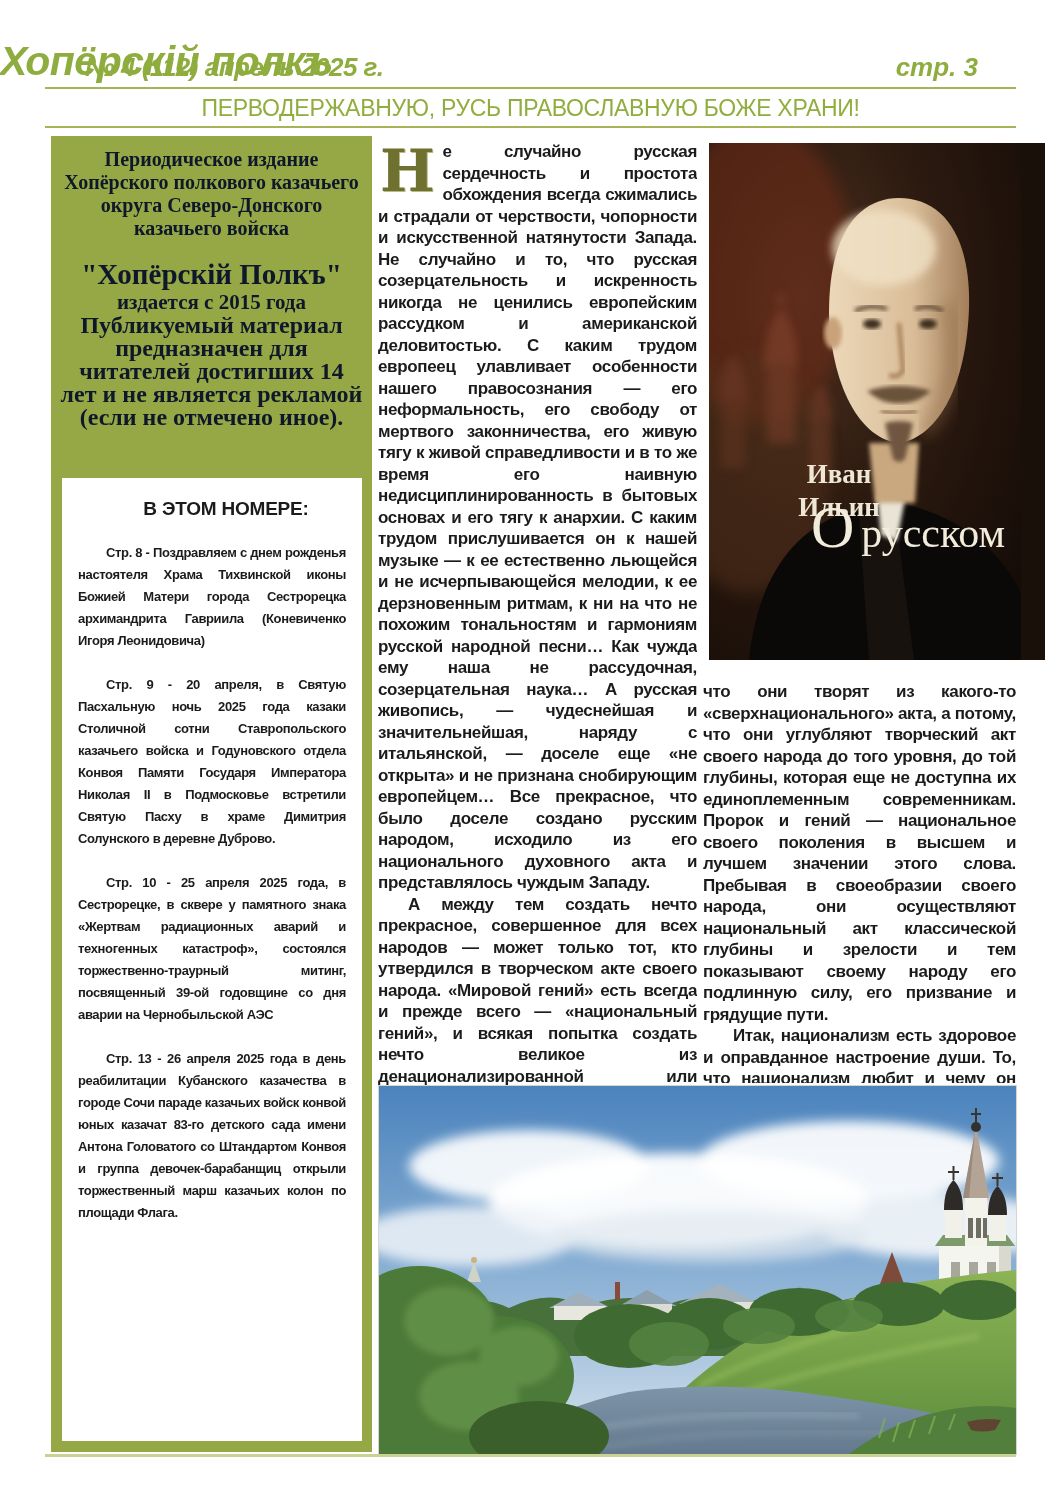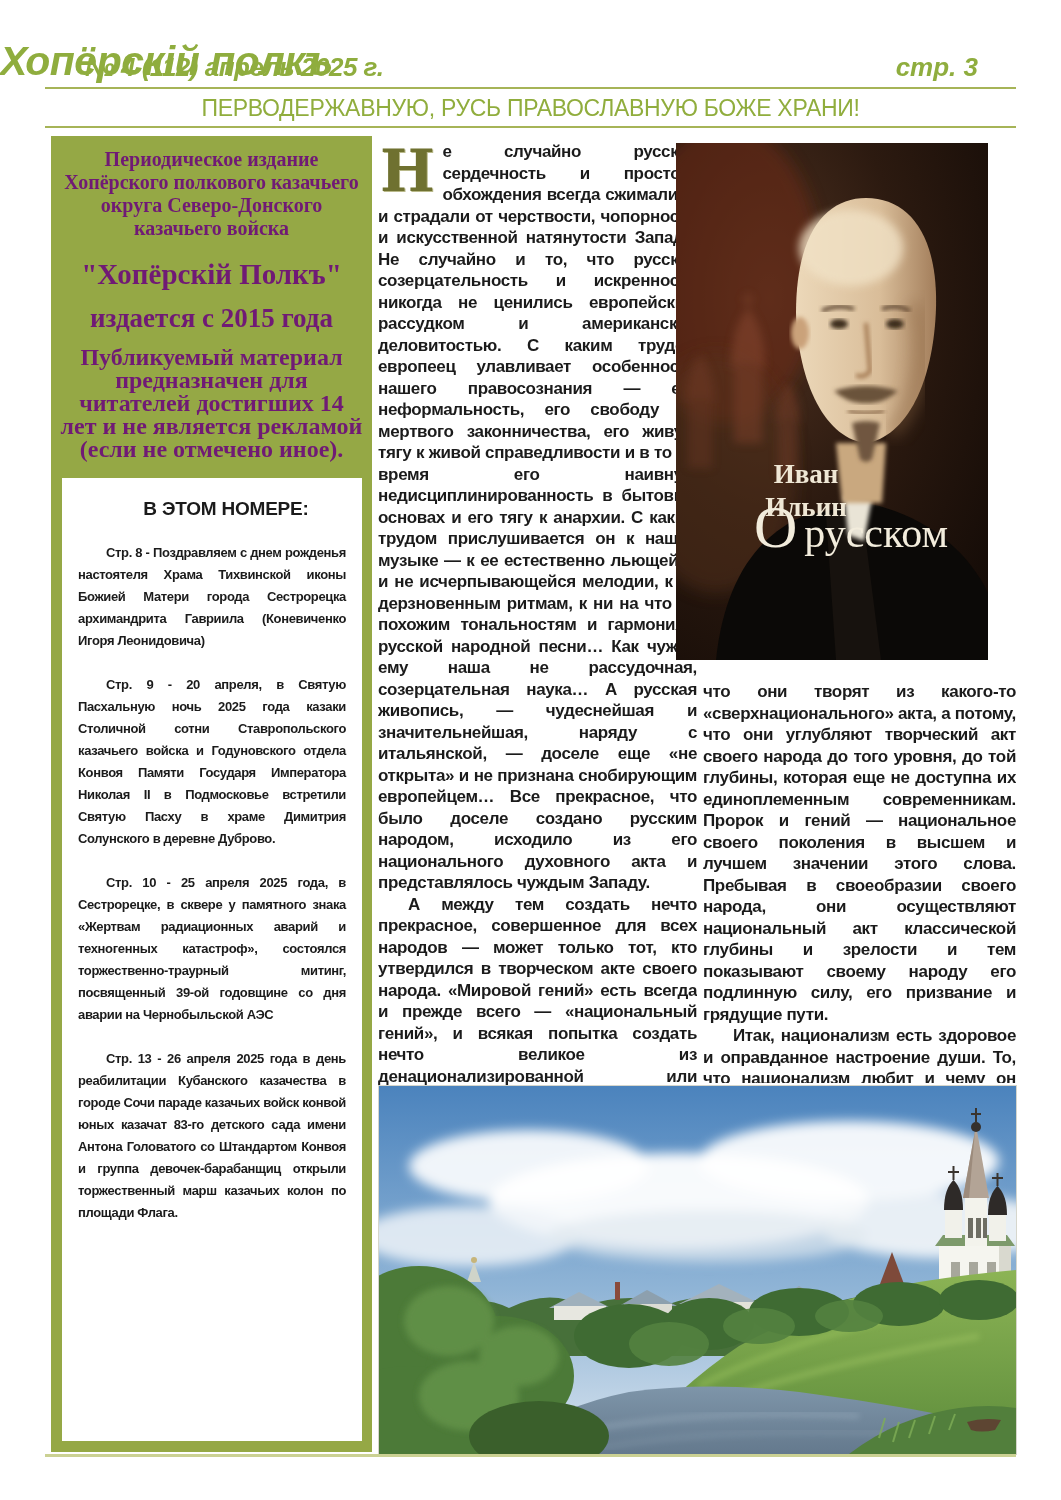--- a/index.html
+++ b/index.html
@@ -15,46 +15,46 @@
             font-size:26px;color:#8fad3e;}
   .rule{position:absolute;left:45px;width:971px;height:2px;background:#a6b457;}
   .rule-top{top:87px;}
   .rule-mid{top:126px;}
   .rule-bottom{top:1454px;height:3px;background:#cbd193;}
   .banner{position:absolute;left:0;right:0;top:95px;text-align:center;font-weight:400;
           font-size:23px;color:#90ad3d;letter-spacing:-0.3px;}
 
   
   .sidebar{position:absolute;left:51px;top:136px;width:321px;height:1316px;background:#95a845;}
-  .about{position:absolute;left:8px;right:8px;top:12px;text-align:center;color:#701a75;
+  .about{position:absolute;left:8px;right:8px;top:12px;text-align:center;color:#0f172a;
          font-family:"Liberation Serif","DejaVu Serif",serif;font-weight:700;}
   .about-p1{font-size:20px;line-height:23px;margin:0 0 18px 0;}
   .masthead{font-size:29px;line-height:32px;margin:0;}
-  .since{font-size:27px;line-height:24px;margin:16px;}
+  .since{font-size:21px;line-height:24px;margin:0;}
   .free{font-size:21px;line-height:24px;margin:0 0 24px 0;}
   .disclaimer{font-size:24px;line-height:23px;margin:0;}
 
   .toc-box{position:absolute;left:11px;right:10px;top:342px;bottom:11px;background:#ffffff;
            padding:20px 16px;box-sizing:border-box;overflow:hidden;}
   .toc-heading{font-weight:700;font-size:19px;margin:0 0 22px 0;text-indent:28px;letter-spacing:-0.2px;text-align:center;}
   .toc-item{font-weight:700;font-size:13px;line-height:22px;letter-spacing:-0.35px;
             text-align:justify;text-indent:28px;margin:0 0 22px 0;hyphens:auto;}
 
   
   .col1{position:absolute;left:378px;top:141px;width:319px;height:948px;overflow:hidden;}
   .col2{position:absolute;left:703px;top:681px;width:313px;height:402px;overflow:hidden;}
   .body-p{font-weight:700;font-size:17px;line-height:21.5px;letter-spacing:-0.35px;
           text-align:justify;margin:0;hyphens:auto;}
   .indent{text-indent:30px;}
   .dropcap{float:left;font-family:"DejaVu Serif","Liberation Serif",serif;font-weight:700;
            font-size:58px;line-height:48px;padding:6px 8px 2px 2px;color:#6f7130;
            text-shadow:1px 1px 0 #b9b98a;}
 
   
-  .cover{position:absolute;left:676px;top:143px;width:312px;height:517px;overflow:hidden;
+  .cover{position:absolute;left:709px;top:143px;width:336px;height:517px;overflow:hidden;
          background:#1a100a;}
   .cover svg{position:absolute;left:0;top:0;}
   .cover-author{position:absolute;left:30px;width:200px;top:315px;text-align:center;
                 color:#efe7d5;font-family:"Liberation Serif","DejaVu Serif",serif;
                 font-weight:700;font-size:27px;line-height:33px;}
   .cover-title1{position:absolute;left:0;right:40px;top:358px;text-align:right;color:#f2ecdc;
                 font-family:"Liberation Serif","DejaVu Serif",serif;font-size:42px;line-height:52px;}
   .cover-big-o{font-size:60px;}
   .cover-rest{margin-left:7px;}
   .cover-title2{position:absolute;left:0;right:0;top:410px;text-align:center;color:#f2ecdc;

